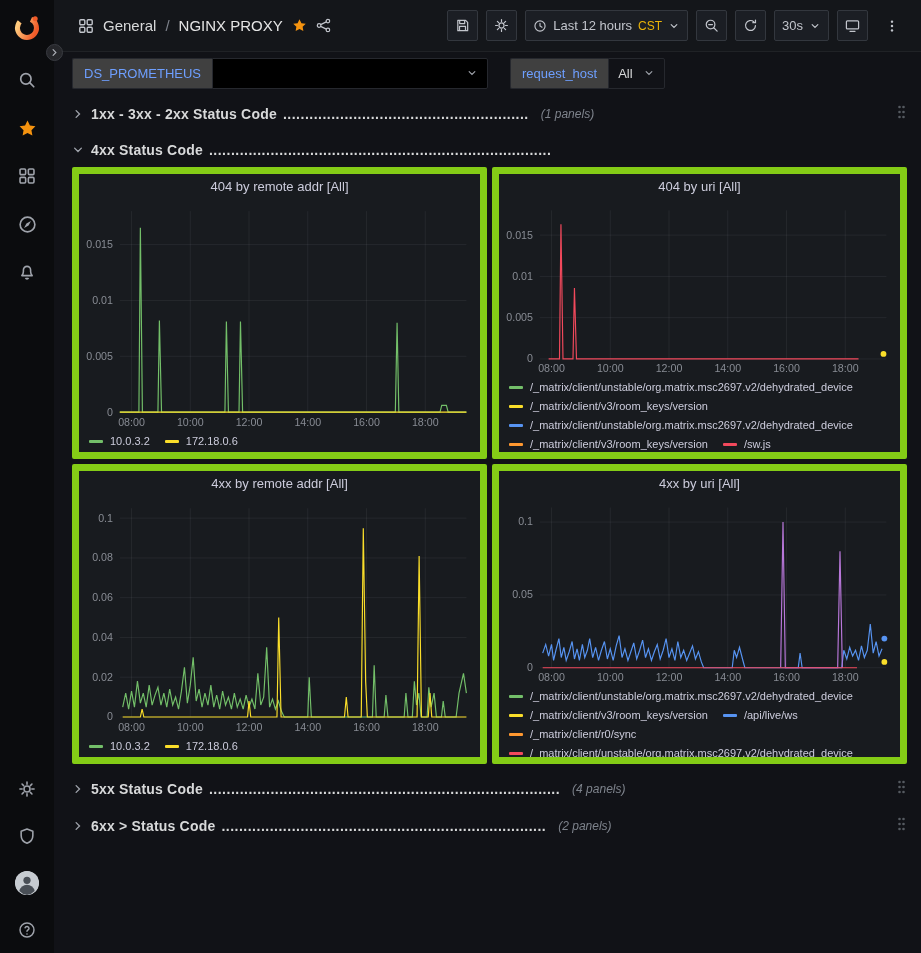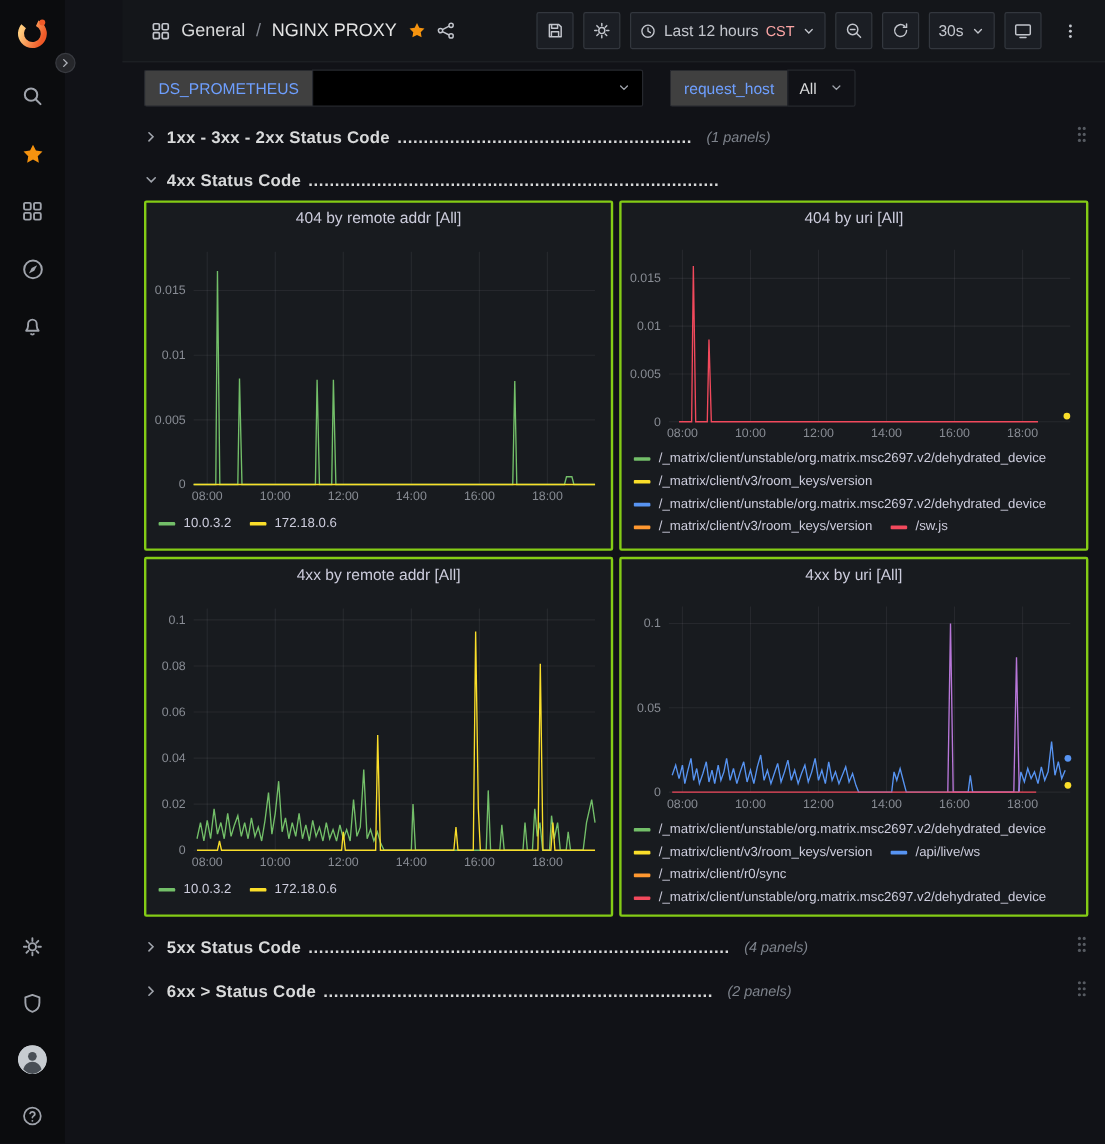--- a/index.html
+++ b/index.html
@@ -2,21 +2,21 @@
 <html><head>
 <meta charset="utf-8">
 <style>
   * { box-sizing: border-box; }
   html,body { margin:0; padding:0; }
   body {
     width:921px; height:953px; overflow:hidden; position:relative;
     background:#111217; color:#ccccdc;
     font-family:"Liberation Sans", sans-serif; font-size:13px;
   }
-  .app { display:flex; width:100%; height:100%;gap:48px; }
+  .app { display:flex; width:100%; height:100%; }
 
   
   .sidebar { width:54px; flex:none; background:#0b0c0e; display:flex; flex-direction:column; align-items:center; padding-top:10px; }
   .side-item { width:54px; height:48px; display:flex; align-items:center; justify-content:center; color:#9fa3ab; cursor:pointer; }
   .side-item.logo { height:34px; margin-bottom:12px; }
   .side-bottom { margin-top:auto; display:flex; flex-direction:column; }
   .side-bottom .side-item { height:47px; }
   .avatar-circle { width:24px; height:24px; border-radius:50%; background:#c7ccd1; display:flex; align-items:center; justify-content:center; overflow:hidden; }
 
   
@@ -29,21 +29,21 @@
 
   .navbar { height:52px; flex:none; display:flex; align-items:center; padding:0 14px 0 24px; background:#14161a; border-bottom:1px solid #202226; }
   .nav-left { display:flex; align-items:center; gap:9px; font-size:15px; color:#d8d9da; }
   .bc-section { cursor:pointer; }
   .bc-sep { color:#7e838c; }
   .bc-title { font-weight:500; color:#e5e5e5; }
   .nav-icon { display:flex; align-items:center; color:#c2c5cc; cursor:pointer; }
   .nav-right { margin-left:auto; display:flex; align-items:flex-end; gap:8px; }
   .tool-btn { height:31px; min-width:31px; padding:0 7px; display:flex; align-items:center; justify-content:center; gap:6px;
     background:#1b1e24; border:1px solid #33373e; border-radius:2px; color:#c2c5cc; font-size:13px; cursor:pointer; white-space:nowrap; }
-  .tool-btn .tz { color:#fca5a5; font-size:12px; }
+  .tool-btn .tz { color:#eab308; font-size:12px; }
   .kebab-btn { background:transparent; border:none; padding:0 4px; }
 
   
   .submenu { height:42px; flex:none; display:flex; align-items:center; gap:22px; padding:0 14px 0 18px; }
   .var-group { display:flex; align-items:stretch; height:31px; }
   .var-label { display:flex; align-items:center; padding:0 11px; background:#404040; border:1px solid #26282e; border-right:none;
     color:#6e9fff; font-size:13px; border-radius:2px 0 0 2px; white-space:nowrap; }
   .var-select { display:flex; align-items:center; justify-content:space-between; gap:10px; padding:0 9px;
     border:1px solid #26282e; border-radius:0 2px 2px 0; color:#d8d9da; cursor:pointer; }
   .var-select.redacted { width:276px; background:#000; }
@@ -58,21 +58,21 @@
   .dash-row.mt10 { margin-top:10px; }
   .row-chev { color:#9fa3ab; margin-right:7px; display:flex; flex:none; }
   .row-chev.open svg { transform:rotate(90deg); }
   .row-title { font-size:14px; font-weight:700; white-space:nowrap; letter-spacing:.2px; }
   .row-dots { font-size:14px; font-weight:700; margin-left:6px; letter-spacing:.5px; white-space:nowrap; overflow:hidden; }
   .row-count { font-size:12px; font-style:italic; color:#7e838c; margin-left:12px; white-space:nowrap; }
   .grip { margin-left:auto; flex:none; color:#565a61; }
 
   
   .panels { display:grid; grid-template-columns:1fr 1fr; grid-template-rows:292px 300px; gap:5px; margin-top:4px; }
-  .panel { background:#181b1f; border:2px solid #84cc16; border-radius:2px; display:flex; flex-direction:column; min-width:0; overflow:hidden; }
+  .panel { background:#181b1f; border:7px solid #84cc16; border-radius:2px; display:flex; flex-direction:column; min-width:0; overflow:hidden; }
   .panel-title { height:26px; line-height:26px; flex:none; text-align:center; font-size:13px; font-weight:500; color:#ccccdc;
     white-space:nowrap; overflow:hidden; cursor:pointer; }
   .chart { width:100%; display:block; flex:none; }
   .h-a { height:232px; } .h-b { height:178px; } .h-c { height:240px; } .h-d { height:190px; }
   .chart .gl { stroke:rgba(204,204,220,.08); stroke-width:1; }
   .chart .xl, .chart .yl { fill:#888c94; font-size:11px; font-family:"Liberation Sans",sans-serif; }
   .legend { flex:1; min-height:0; display:flex; flex-wrap:wrap; align-content:flex-start; column-gap:15px; row-gap:4px;
     padding:2px 8px 4px 10px; font-size:11px; color:#ccccdc; overflow:hidden; line-height:15px; }
   .legend-item { display:flex; align-items:center; white-space:nowrap; max-width:100%; overflow:hidden; cursor:pointer; }
   .swatch { width:14px; height:3px; border-radius:1px; margin-right:7px; flex:none; }

